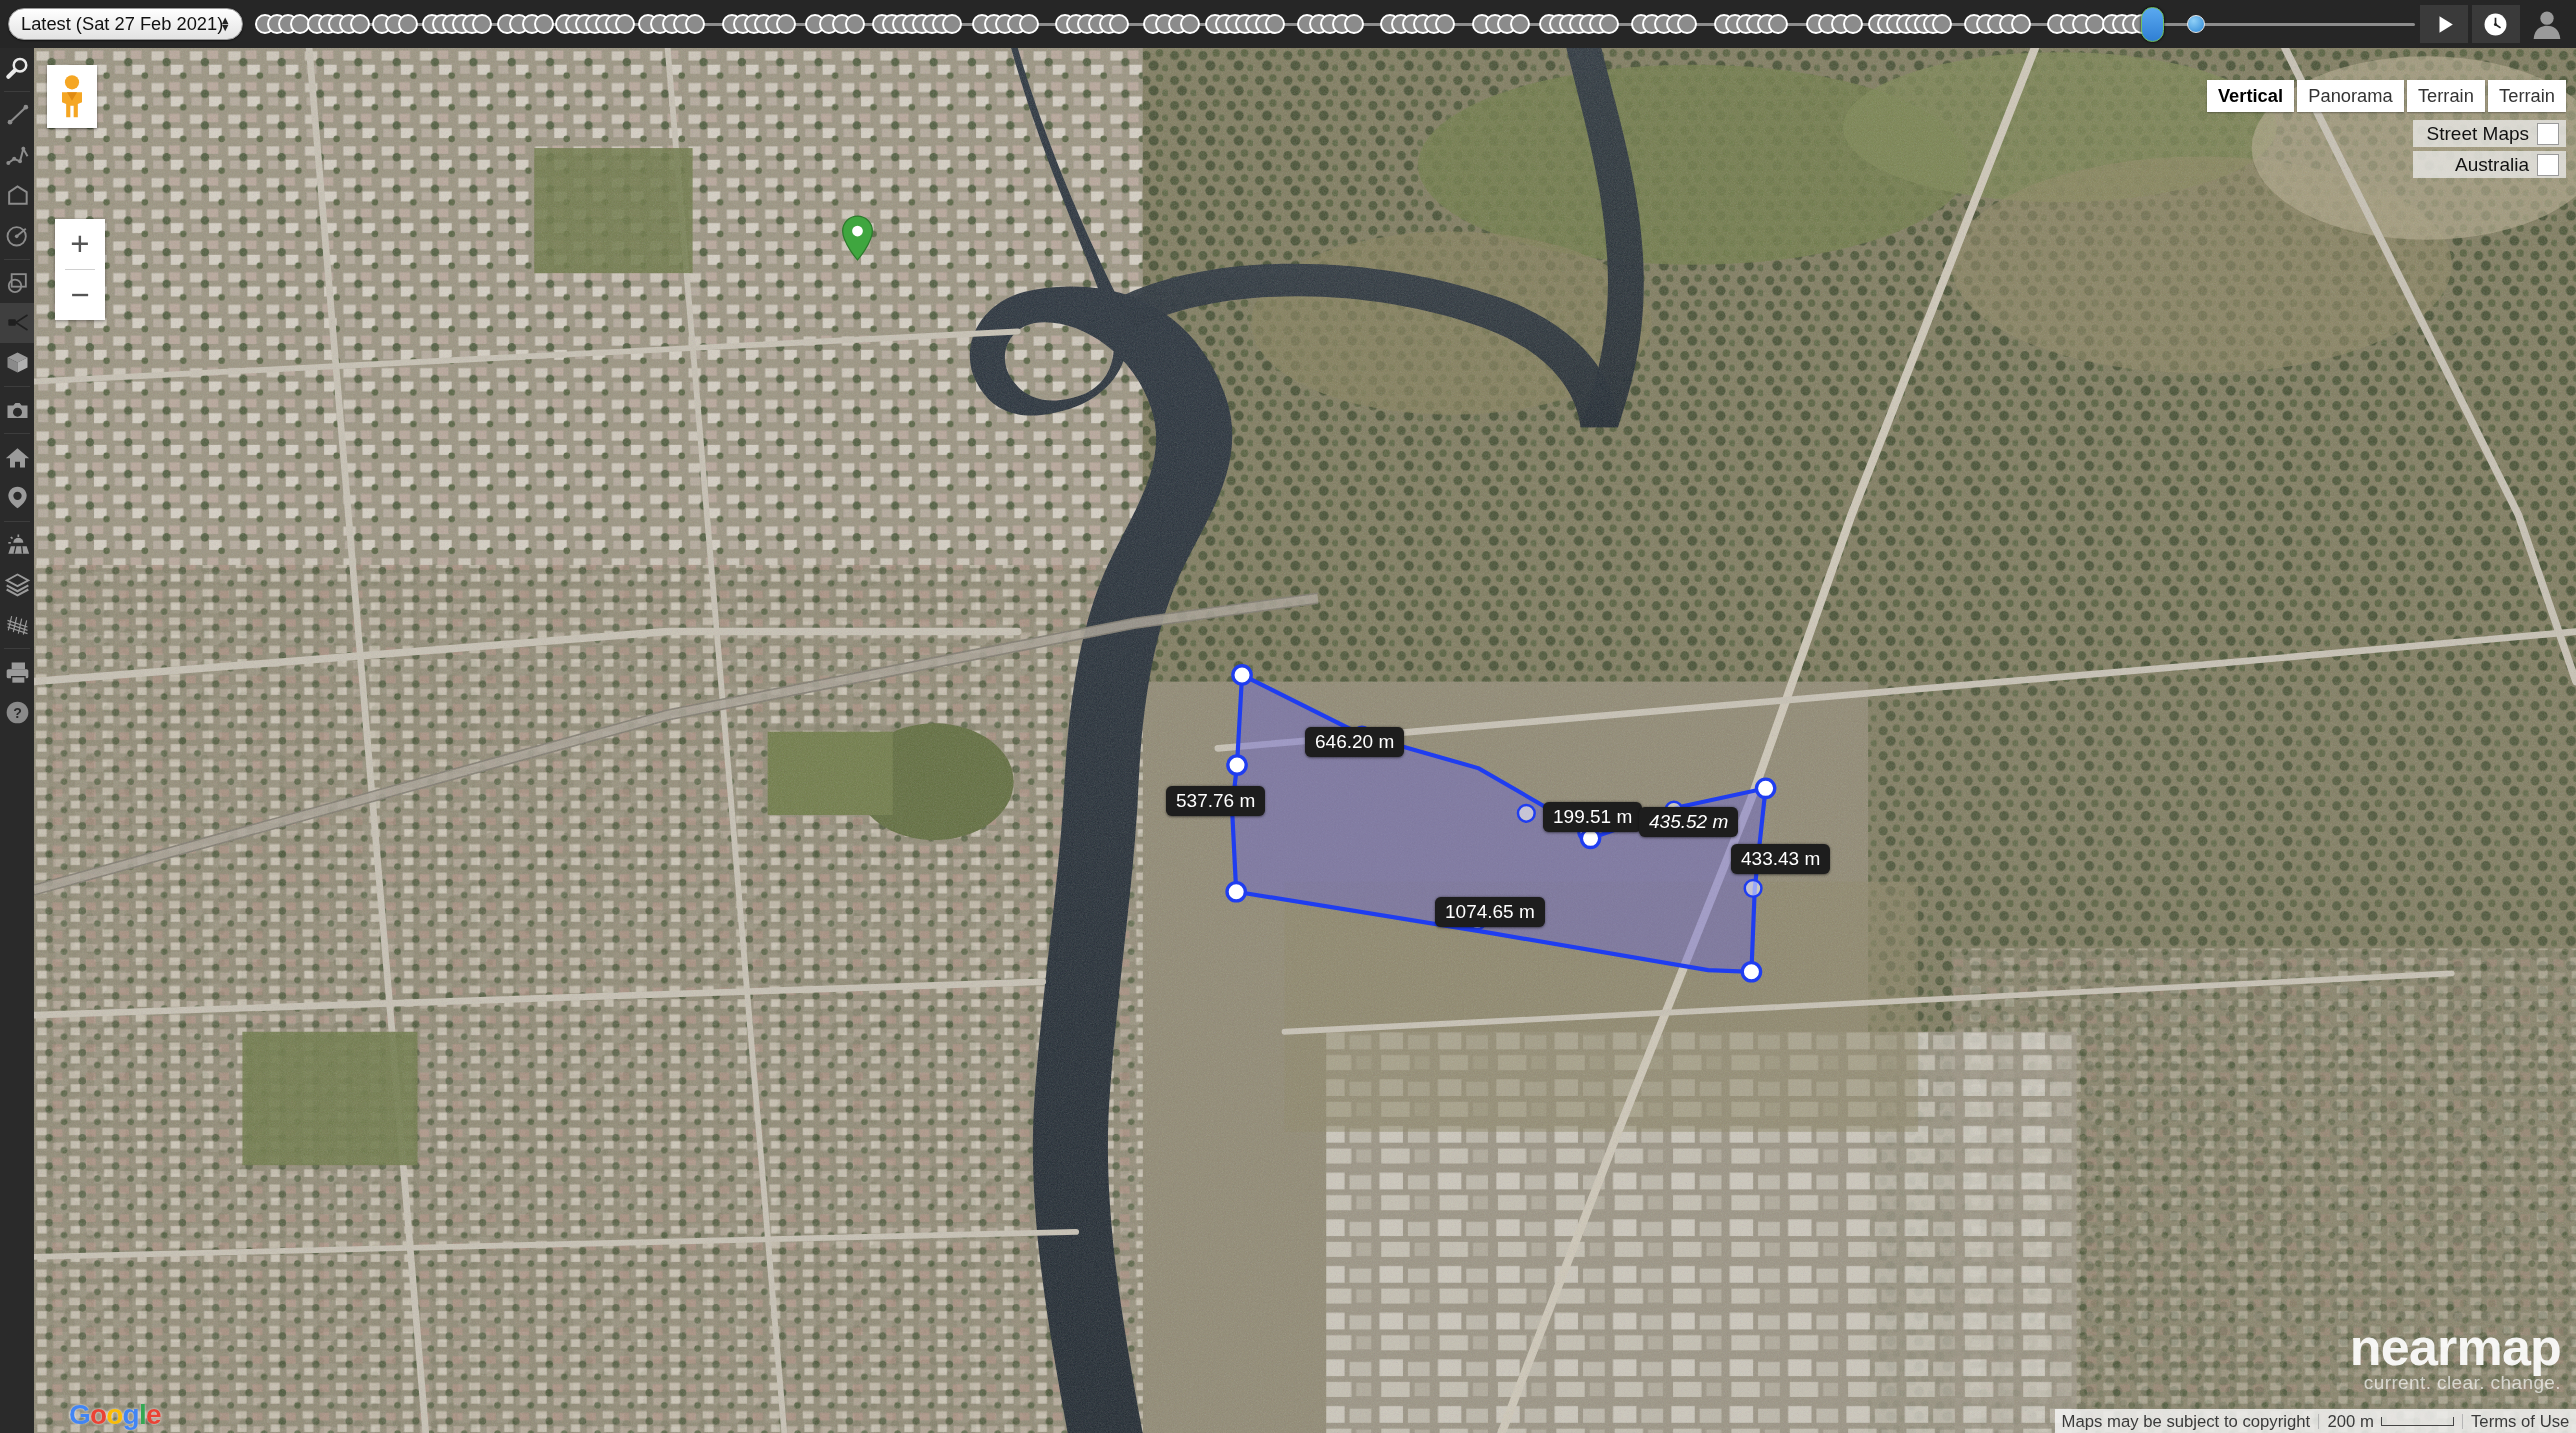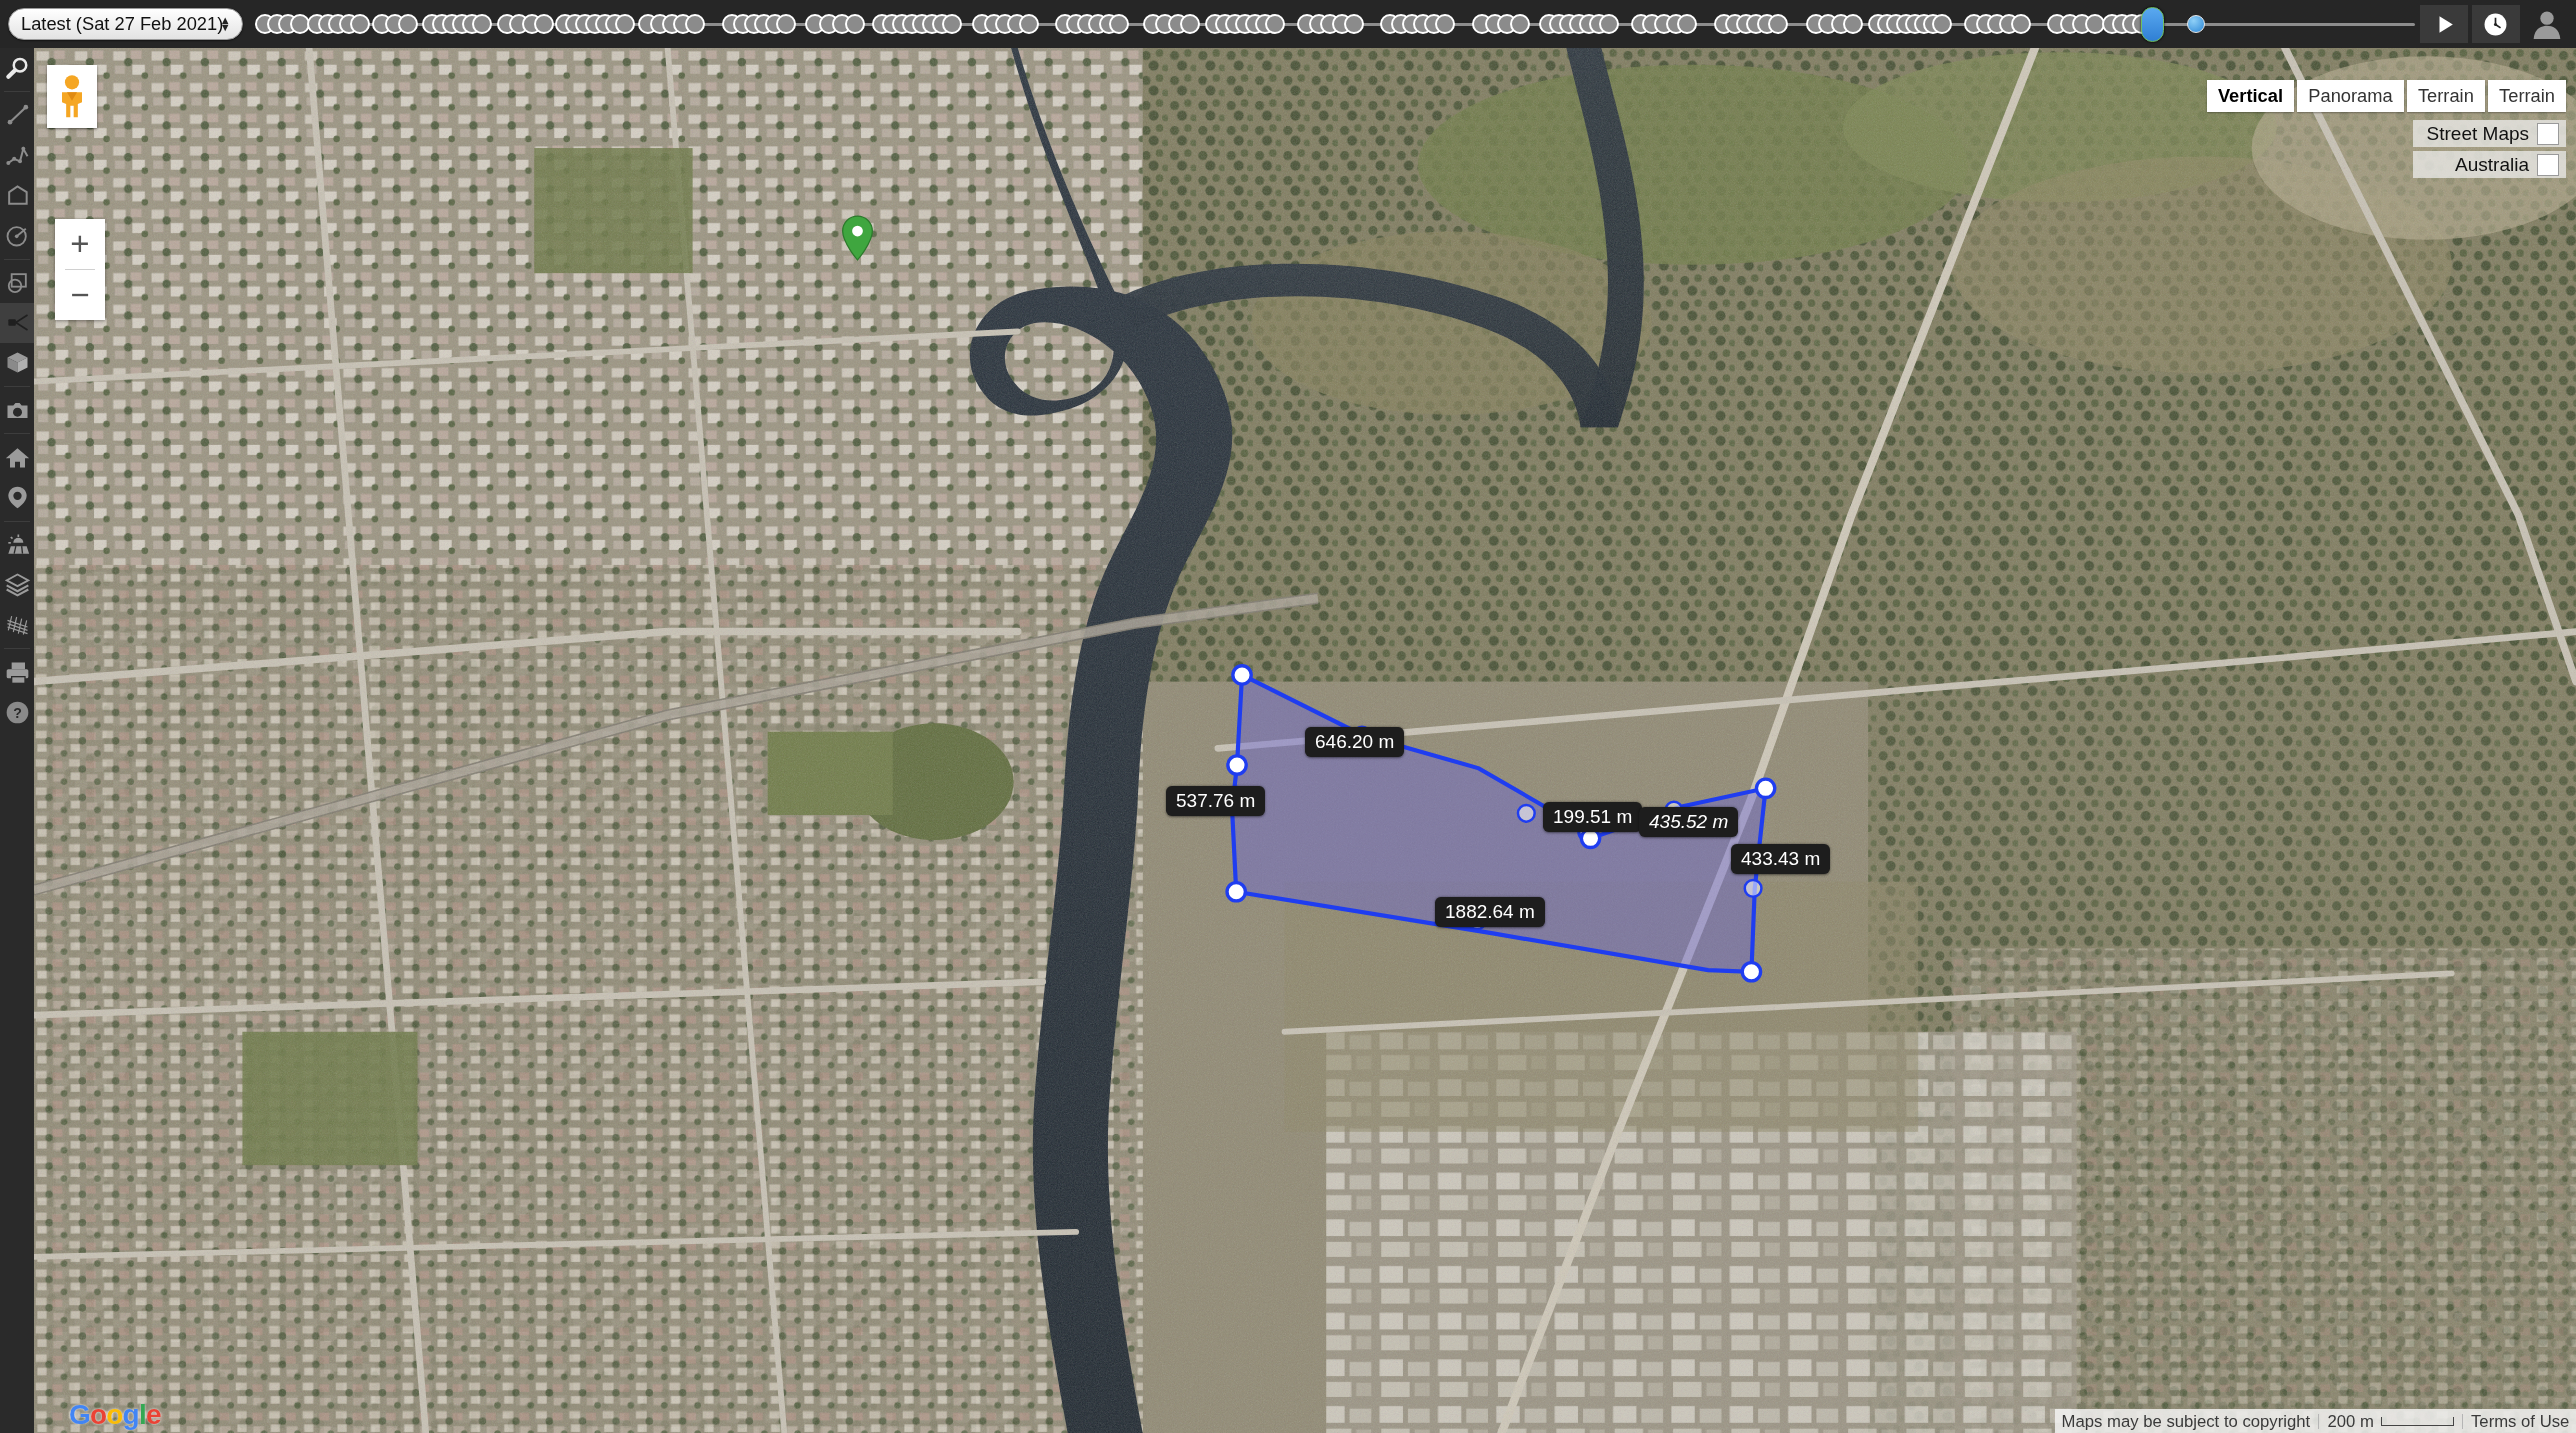--- a/index.html
+++ b/index.html
@@ -561,21 +561,21 @@
       <circle cx="2062" cy="1008" r="10"></circle>
       <circle cx="1731" cy="1047" r="10"></circle>
     </g>
   </svg>
 
   <div class="mlabel" style="left:1271px; top:679px;">646.20 m</div>
   <div class="mlabel" style="left:1132px; top:738px;">537.76 m</div>
   <div class="mlabel" style="left:1509px; top:754px;">199.51 m</div>
   <div class="mlabel" style="left:1605px; top:759px;font-style:italic;">435.52 m</div>
   <div class="mlabel" style="left:1697px; top:796px;">433.43 m</div>
-  <div class="mlabel" style="left:1401px; top:849px;">1882.64 m</div>
+  <div class="mlabel" style="left:1401px; top:849px;">1074.65 m</div>
 
   <div id="pegman">
     <svg width="30" height="45" viewBox="0 0 36 54">
       <circle cx="18" cy="10" r="8.5" fill="#F5A623"></circle>
       <path d="M6 22 h24 v12 l-5 2 v16 h-5 V38 h-4 v14 h-5 V36 l-5 -2 Z" fill="#F5A623"></path>
       <polygon points="12,22 18,32 24,22" fill="#E08A12"></polygon>
     </svg>
   </div>
 
 
@@ -600,20 +600,24 @@
     <div class="copt">
       <span>Australia</span>
       <span class="box"></span>
     </div>
   </div>
 
   <div id="googlelogo">
     <span>G</span><span>o</span><span>o</span><span>g</span><span>l</span><span>e</span>
   </div>
 
+  <div id="nmlogo">
+    <div class="nm">nearmap</div>
+    <div class="tag">current. clear. change.</div>
+  </div>
 
   <div id="statusbar">
     <span>Maps may be subject to copyright</span>
     <span class="sdiv"></span>
     <span>200 m</span>
     <span id="scalebar"></span>
     <span class="sdiv"></span>
     <span id="terms">Terms of Use</span>
   </div>
 </div>

